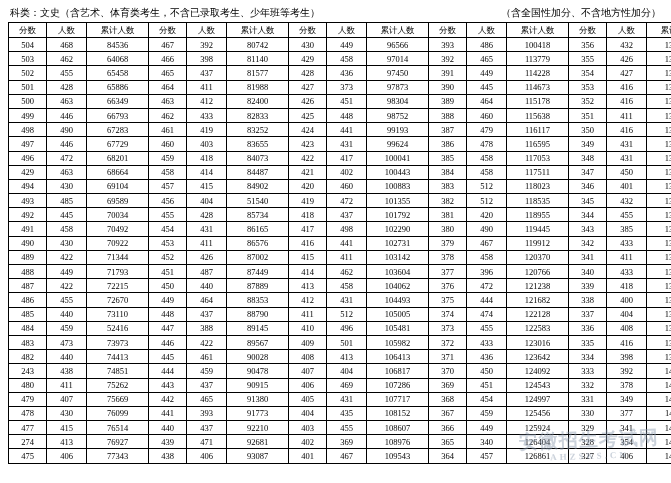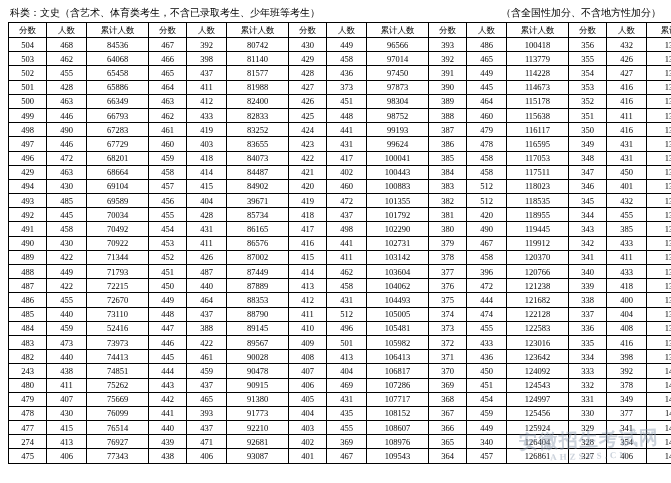--- a/index.html
+++ b/index.html
@@ -321,21 +321,21 @@
           <td>346</td>
           <td>401</td>
           <td>134670</td>
         </tr>
         <tr>
           <td>493</td>
           <td>485</td>
           <td>69589</td>
           <td>456</td>
           <td>404</td>
-          <td>39671</td>
+          <td>51540</td>
           <td>419</td>
           <td>472</td>
           <td>101355</td>
           <td>382</td>
           <td>512</td>
           <td>118535</td>
           <td>345</td>
           <td>432</td>
           <td>135102</td>
         </tr>

